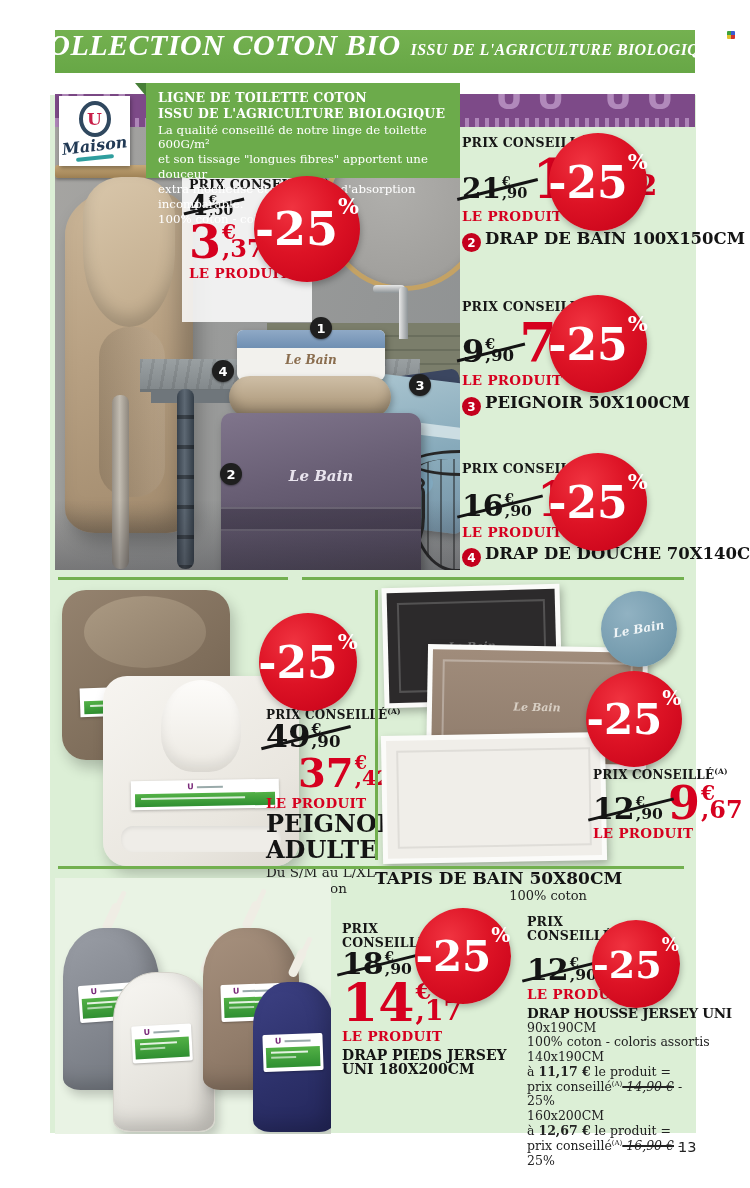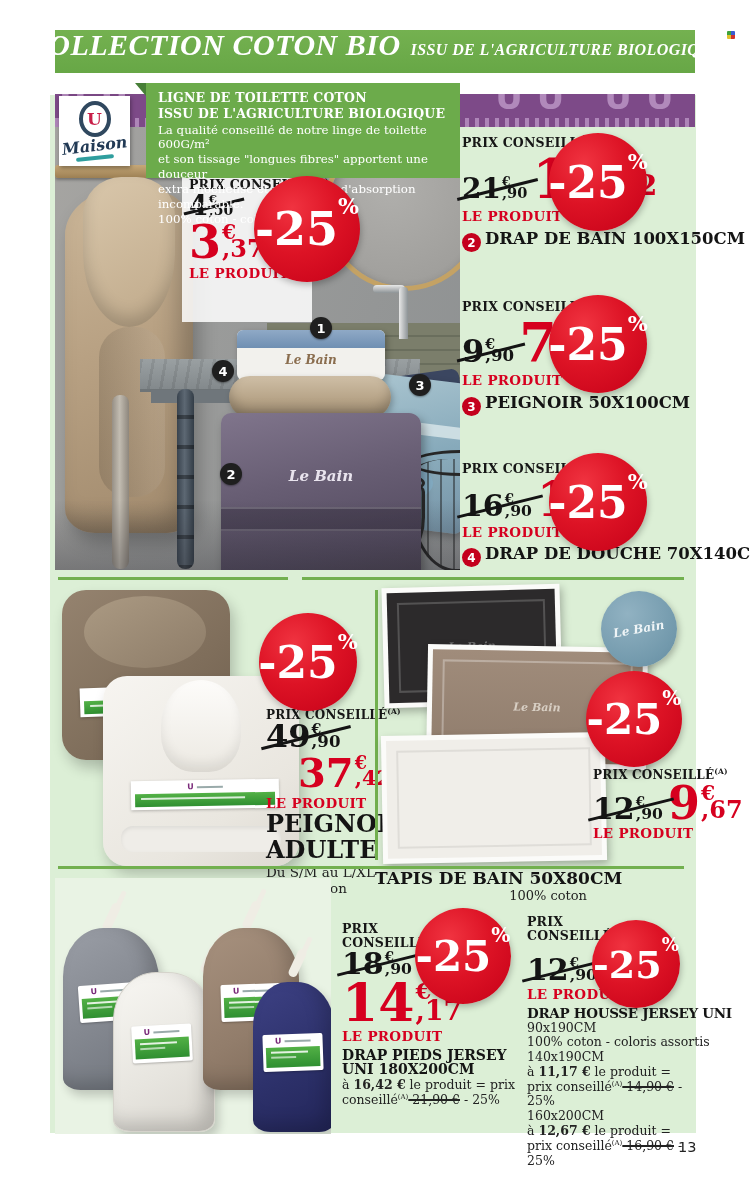--- a/index.html
+++ b/index.html
@@ -133,21 +133,21 @@
   .rednum{display:inline-flex;width:19px;height:19px;border-radius:50%;background:#c4001d;color:#fff;
           align-items:center;justify-content:center;font:bold 12px/1 "DejaVu Sans",sans-serif;
           margin-right:4px;vertical-align:-3px;}
   .disc{position:absolute;border-radius:50%;color:#fff;display:flex;align-items:center;justify-content:center;
         background:radial-gradient(circle at 36% 30%,#f03340 0%,#dd1325 45%,#c50018 100%);
         font-family:"DejaVu Serif",serif;font-weight:bold;box-shadow:1px 3px 6px rgba(0,0,0,.25);z-index:9;}
   .disc .pct{font-size:.48em;align-self:flex-start;margin-top:16%;}
   .abs{position:absolute;}
   .note{font:12.5px/1.18 "DejaVu Serif",serif;color:#222;}
   .note b{font-weight:bold;}
-  .note .strk{text-decoration:line-through;text-decoration-thickness:2px;}
+  .note .strk{text-decoration:line-through;text-decoration-thickness:2px;font-style:italic;}
   .note sup{font-size:7px;}
 
   
   .hline,.vline{position:absolute;background:#72b04f;}
 
   
   .pcard{position:absolute;left:182px;top:172px;width:130px;height:150px;
          background:rgba(255,255,255,.85);z-index:5;padding:6px 0 0 7px;box-sizing:border-box;}
 
   
@@ -510,23 +510,20 @@
     </div>
     <div class="price new" style="font-size:52px;margin-top:5px;">
       <span class="int">14</span>
       <span class="stack">
           <span class="eur">€</span>
           <span class="dec">,17</span>
         </span>
     </div>
     <div class="lp" style="margin-top:5px;">LE PRODUIT</div>
     <div class="pname" style="font-size:14px;line-height:1.02;margin-top:4px;">DRAP PIEDS JERSEY UNI 180X200CM</div>
-    <div class="note" style="margin-top:2px;">
-      <span>à </span><b>16,42 €</b><span> le produit = prix conseillé</span><sup>(A)</sup><span class="strk"> 21,90 €</span><span> - 25%</span>
-    </div>
   </div>
   <div class="disc" style="left:415px;top:908px;width:96px;height:96px;font-size:42px;">
     <span>-25</span>
       <span class="pct">%</span>
   </div>
 
   <div class="abs" style="left:527px;top:915px;width:168px;">
     <div class="pc wrapped"><span>PRIX CONSEILLÉ</span><sup>(A)</sup></div>
     <div class="price old" style="font-size:30px;margin-top:2px;">
       <span class="int">12</span>

